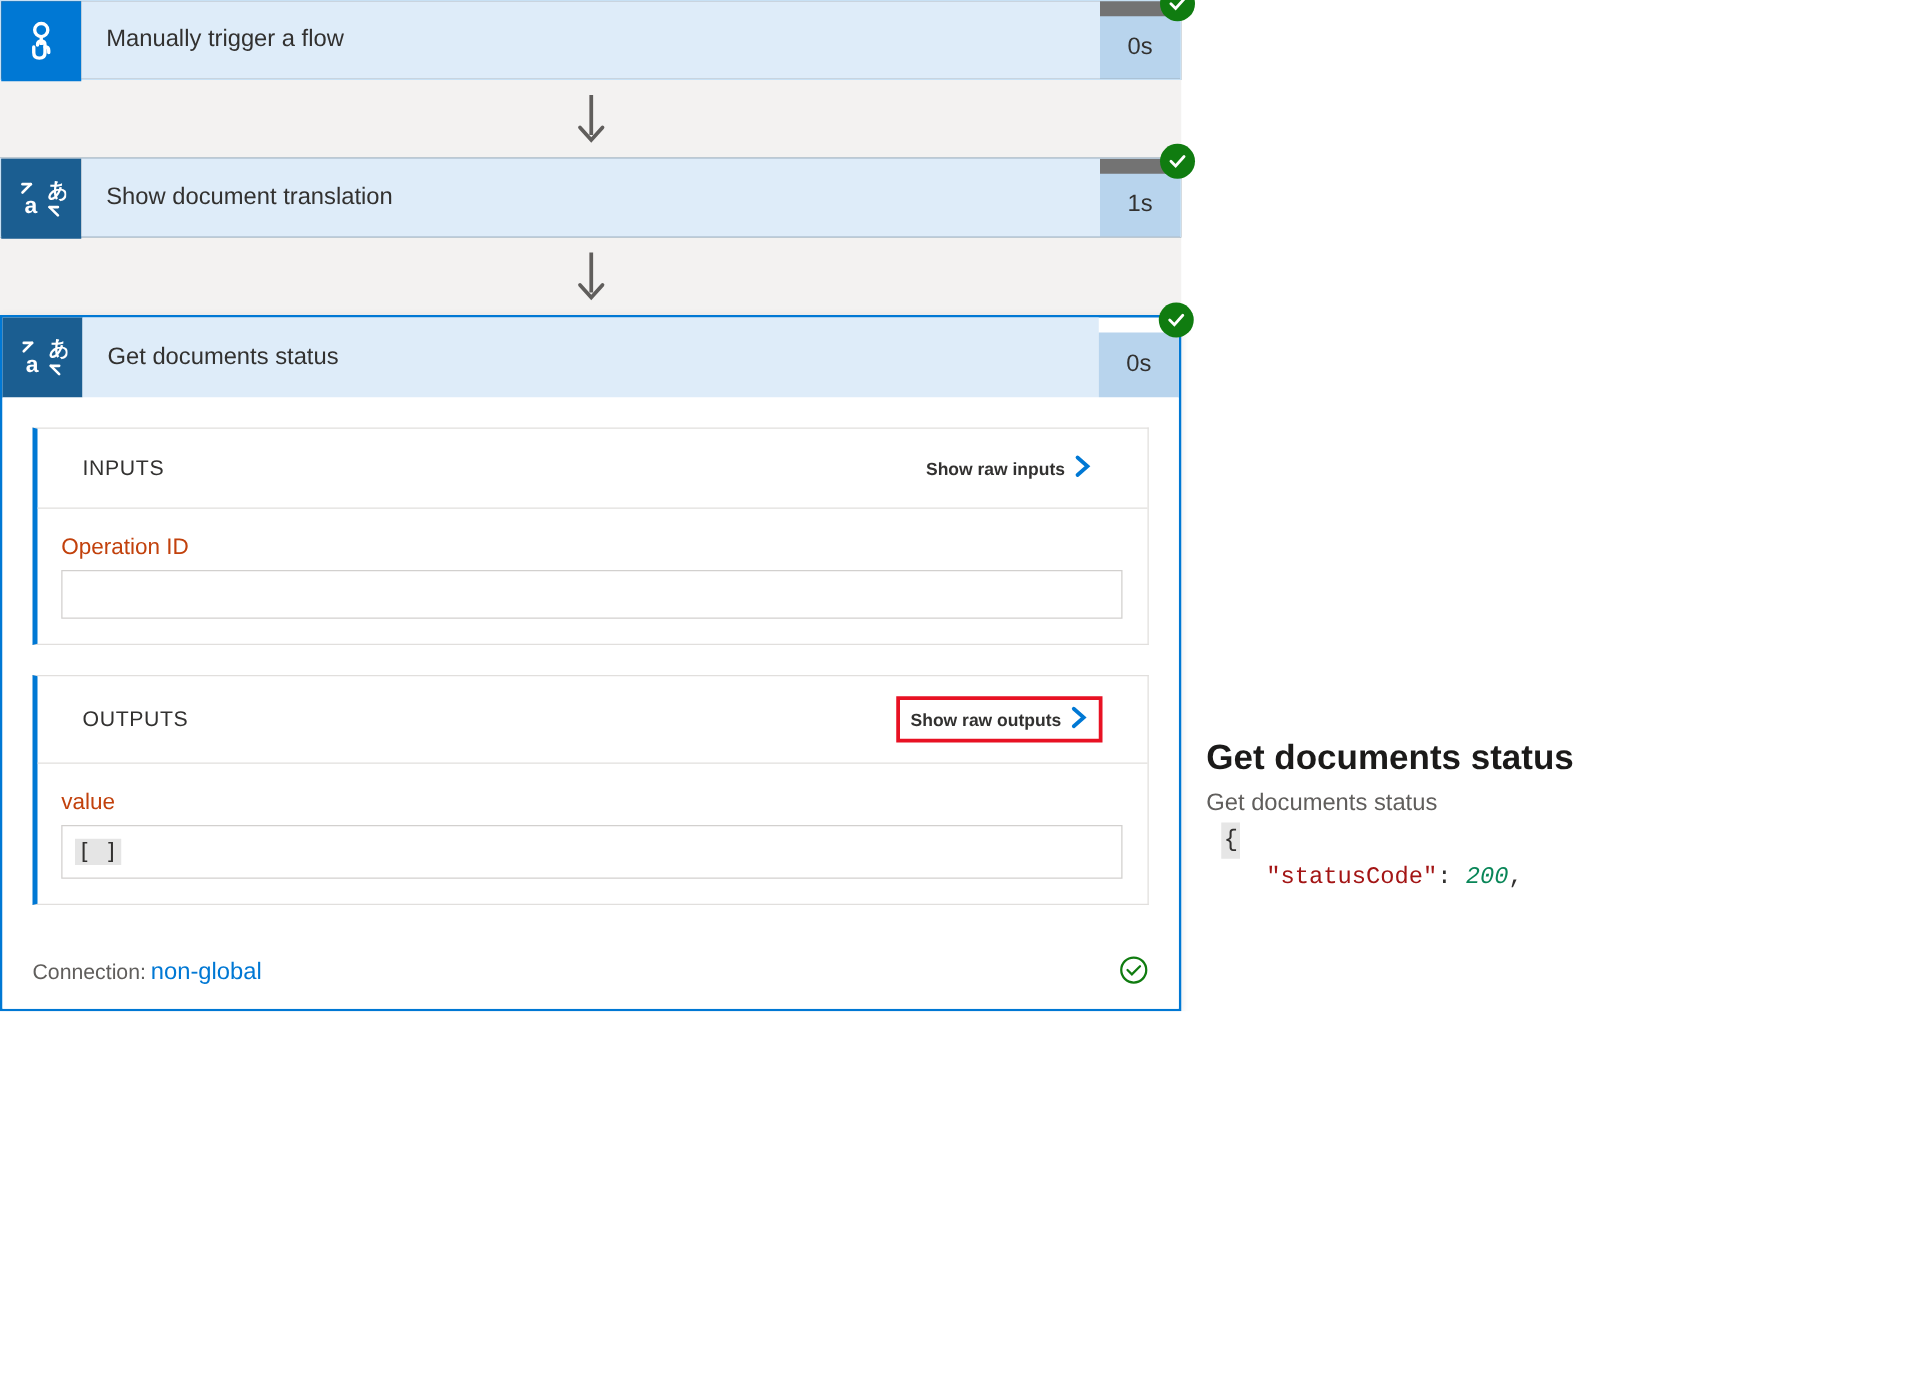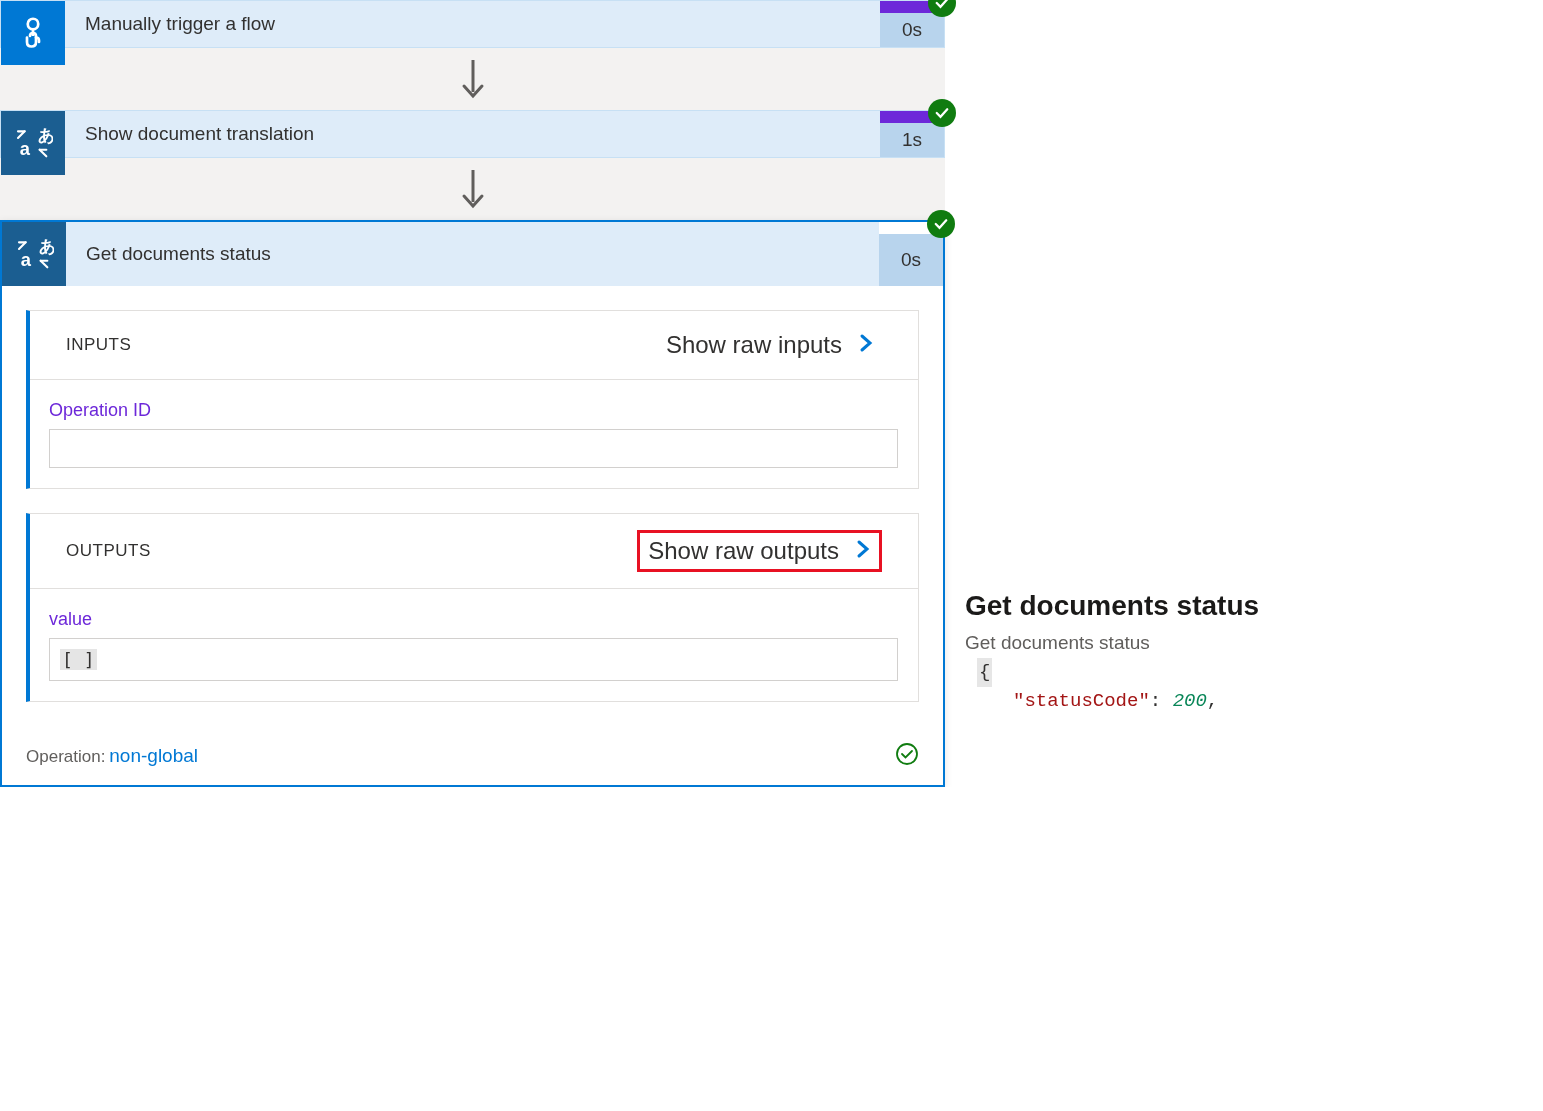--- a/index.html
+++ b/index.html
@@ -18,24 +18,24 @@
       gap: 20px;
     }
     .flow-area {
       width: 945px;
       background: #f3f2f1;
       padding: 0;
     }
     .flow-step {
       display: flex;
       align-items: stretch;
-      background: #6d28d9;
+      background: #737373;
       border: 1px solid #c7e0f4;
       position: relative;
-      height: 48px;
+      height: 64px;
     }
     .flow-step.selected {
       border: 2px solid #0078d4;
       background: #fff;
       height: auto;
       flex-direction: column;
       box-shadow: 0 2px 8px rgba(0,0,0,0.1);
     }
     .step-row {
       display: flex;
@@ -115,40 +115,41 @@
       border-bottom: 1px solid #e1dfdd;
     }
     .io-card-title {
       font-size: 17px;
       letter-spacing: 0.5px;
       color: #323130;
     }
     .raw-link {
       display: flex;
       align-items: center;
-      gap: 16px;
-      font-size: 24px;
+      gap: 6px;
+      font-size: 14px;
       color: #323130;
       cursor: pointer;
       padding: 4px 8px;
+      font-weight: bold;
     }
     .raw-link.highlighted {
       border: 3px solid #e81123;
     }
     .raw-link .chevron-icon {
       color: #0078d4;
     }
     .io-card-body {
       padding: 20px;
       border-left: 3px solid transparent;
       margin-left: -4px;
     }
     .field-label {
       font-size: 18px;
-      color: #6d28d9;
+      color: #c2410c;
       margin-bottom: 8px;
       display: block;
     }
     .field-input {
       width: 100%;
       padding: 10px;
       border: 1px solid #d2d0ce;
       background: #fff;
       font-size: 15px;
       color: #323130;
@@ -331,21 +332,21 @@
           <div class="io-card-body">
             <span class="field-label">value</span>
             <div class="value-box">
               <span class="value-text">[ ]</span>
             </div>
           </div>
         </div>
 
         <div class="connection-row">
           <div>
-            <span class="connection-label">Operation:</span>
+            <span class="connection-label">Connection:</span>
             <span> </span>
             <a class="connection-value">non-global</a>
           </div>
           <span class="connection-status">
             <svg width="24" height="24" viewBox="0 0 24 24">
                 <circle cx="12" cy="12" r="10" stroke="#107c10" stroke-width="1.8" fill="none"></circle>
                 <path d="M7 12 L10.5 15.5 L17 9" stroke="#107c10" stroke-width="1.8" fill="none" stroke-linecap="round"></path>
               </svg>
           </span>
         </div>

